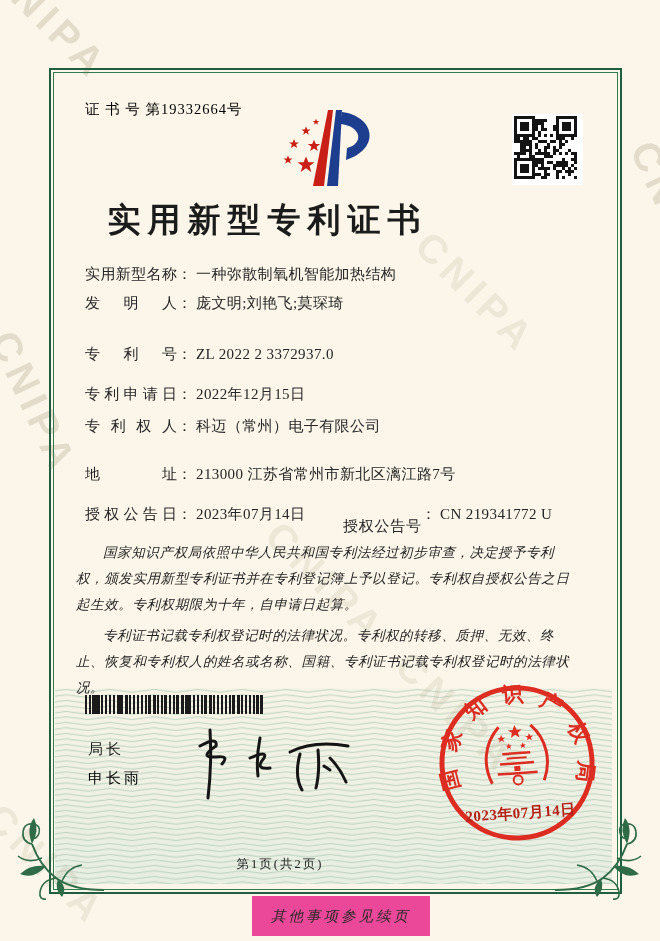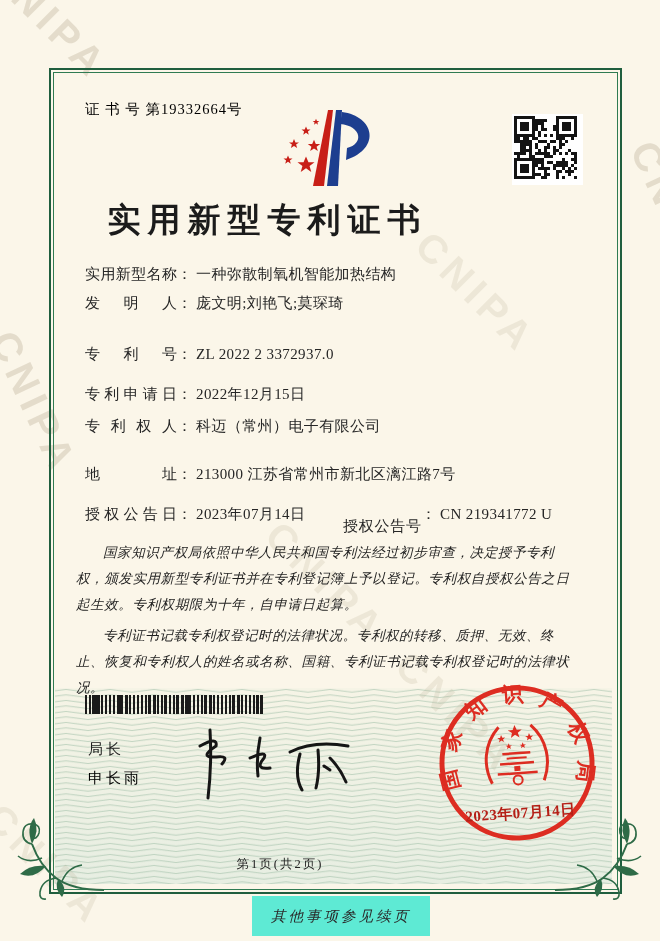--- a/index.html
+++ b/index.html
@@ -50,21 +50,21 @@
   .sig-hand{position:absolute;left:172px;top:724px;z-index:3;}
   
   .seal{position:absolute;left:436px;top:682px;z-index:4;opacity:.95;transform:rotate(-4deg);}
   
   .corner{position:absolute;top:806px;z-index:3;}
   .corner.left{left:12px;}
   .corner.right{left:552px;transform:scaleX(-1);}
   
   .page-num{position:absolute;left:0;top:856px;width:560px;text-align:center;z-index:3;
             font-size:12.5px;letter-spacing:2px;color:#222;}
-  .cont-tab{position:absolute;left:252px;top:896px;width:178px;height:40px;background:#5eead4;z-index:3;
+  .cont-tab{position:absolute;left:252px;top:896px;width:178px;height:40px;background:#ec4899;z-index:3;
             text-align:center;line-height:40px;font-style:italic;font-size:14.5px;letter-spacing:3px;color:#2a2a2a;}
 </style>
 </head>
 <body>
 
 <div class="page">
 
   <div class="wm" style="left:-28px;top:-4px;">CNIPA</div>
   <div class="wm vert" style="left:598px;top:190px;">CNIPA</div>
   <div class="wm faint" style="left:400px;top:270px;">CNIPA</div>

